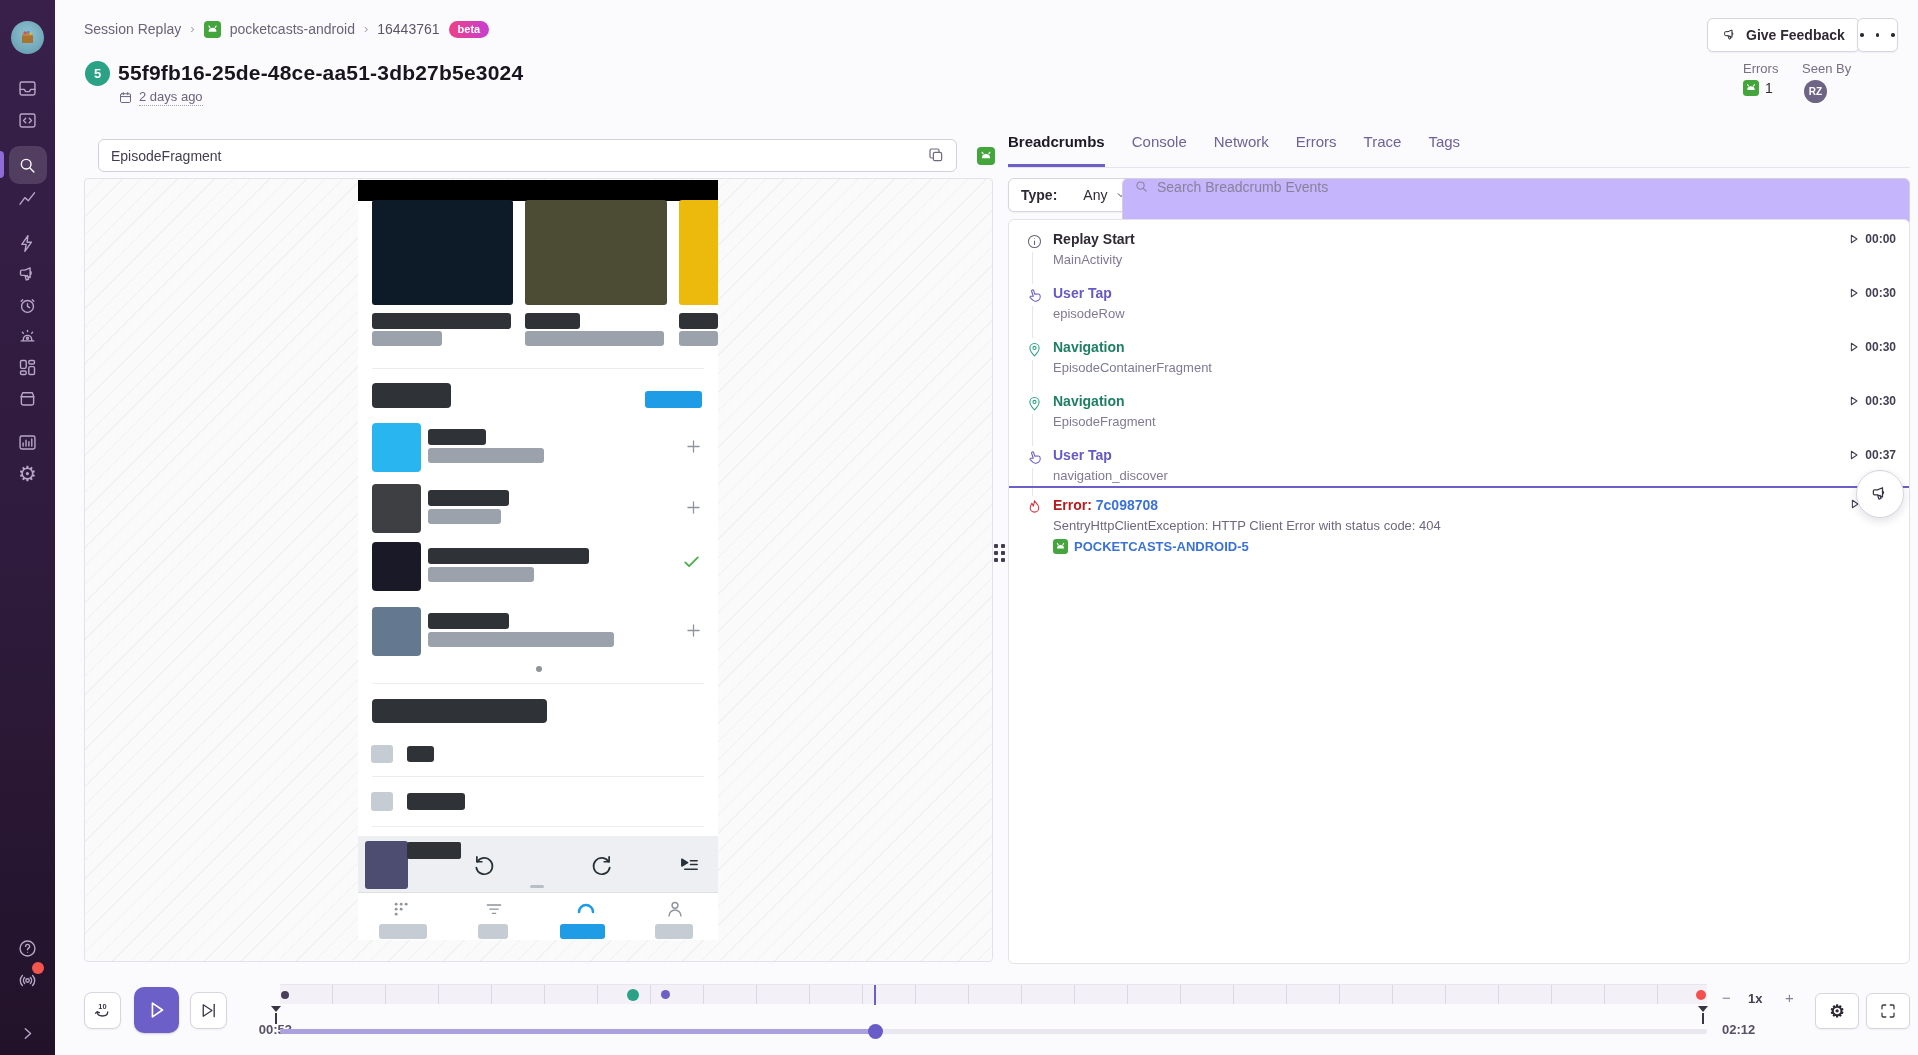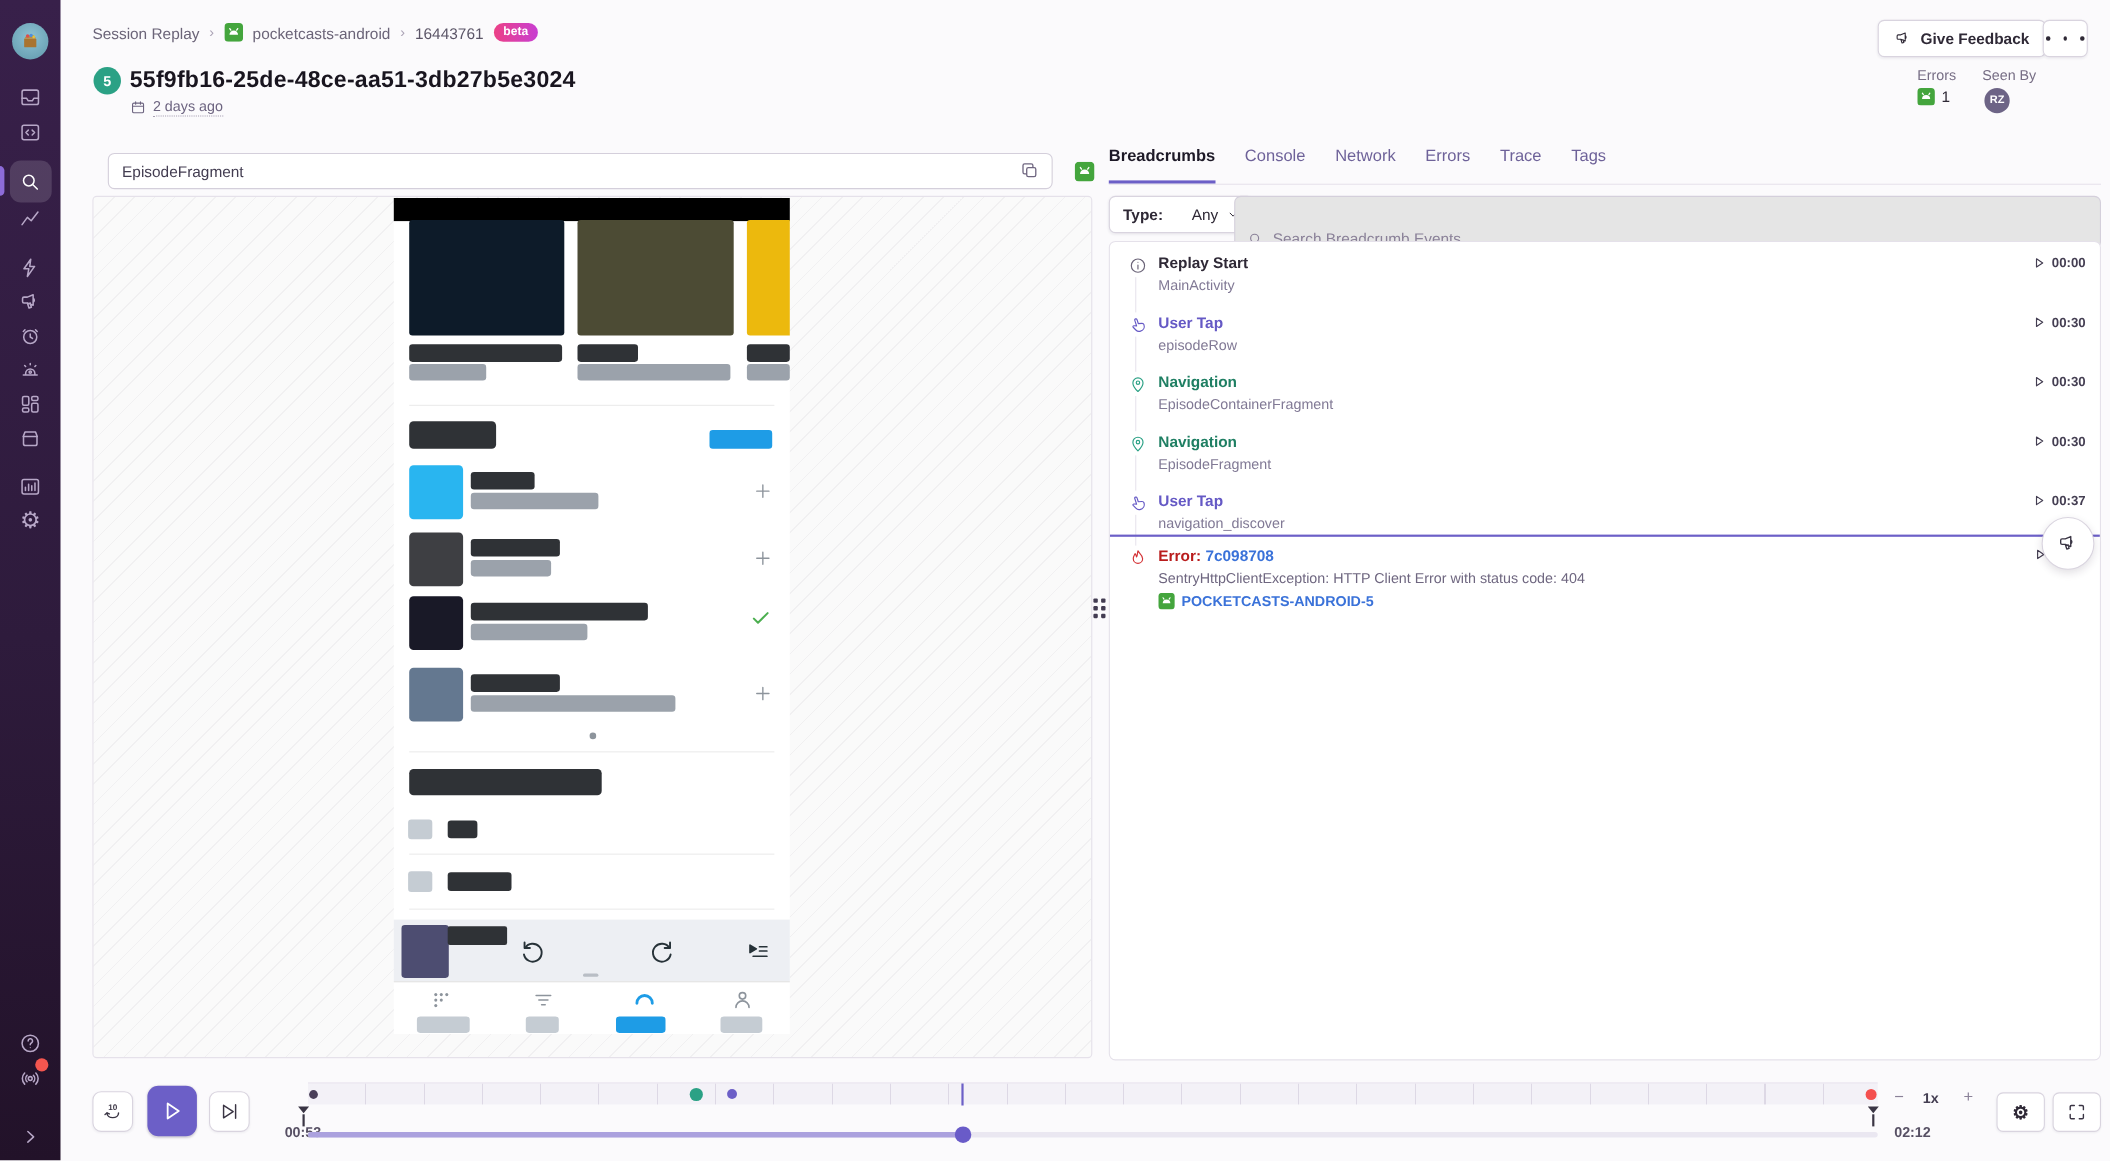--- a/index.html
+++ b/index.html
@@ -12,21 +12,21 @@
   .sb-ic { position:absolute; left:0; width:55px; display:flex; justify-content:center; color:#b7a7c7; }
   .sb-ic svg { width:21px; height:21px; stroke:currentColor; fill:none; stroke-width:1.6; stroke-linecap:round; stroke-linejoin:round; }
   .sb-active-pill { position:absolute; left:9px; top:146px; width:38px; height:38px; border-radius:10px; background:rgba(255,255,255,.14); }
   .sb-active-bar { position:absolute; left:0; top:151px; width:4px; height:27px; background:#8d6bd8; border-radius:0 4px 4px 0; }
   #org-avatar { position:absolute; left:11px; top:21px; width:33px; height:33px; border-radius:50%;
     background:radial-gradient(circle at 50% 40%,#8fc3d4,#5f98ab); display:flex; align-items:center; justify-content:center; }
   #org-avatar svg { width:19px; height:19px; }
   .sb-dot { position:absolute; left:32px; top:962px; width:12px; height:12px; border-radius:50%; background:#f4564f; z-index:2; }
 
   
-  .crumbs { position:absolute; left:84px; top:21px; display:flex; align-items:center; gap:9px; font-size:14px; color:#6b6478; }
+  .crumbs { position:absolute; left:84px; top:21px; display:flex; gap:9px; font-size:14px; color:#6b6478; }
   .crumb-sep { color:#aba3b6; font-size:13px; }
   .beta-pill { background:linear-gradient(90deg,#ec4186,#c83ed2); color:#fff; font-size:11px; font-weight:700;
     padding:2px 9px 3px; border-radius:10px; }
   .replay-badge { position:absolute; left:85px; top:61px; width:25px; height:25px; border-radius:50%; background:#2BA185;
     color:#fff; font-size:13px; font-weight:700; display:flex; align-items:center; justify-content:center; }
   .page-title { position:absolute; left:118px; top:61px; font-size:21px; font-weight:700; color:#19151f; letter-spacing:.2px; }
   .time-ago { position:absolute; left:118px; top:89px; display:flex; align-items:center; gap:6px; font-size:13px; color:#6d6480; }
   .time-ago .txt { border-bottom:1px dotted #a79fb2; padding-bottom:1px; }
   .hicon { width:15px; height:15px; stroke:#6d6480; fill:none; stroke-width:1.6; stroke-linecap:round; }
 
@@ -69,22 +69,22 @@
 
   
   #tabs { position:absolute; left:1008px; top:133px; display:flex; gap:27px; font-size:15px; }
   .tab { color:#6e6299; cursor:pointer; padding-bottom:14px; }
   .tab.active { color:#1d1927; font-weight:600; border-bottom:3px solid #6C5FC7; }
   #tabs-rule { position:absolute; left:1008px; top:167px; width:902px; height:1px; background:#e7e3ec; }
 
   #type-filter { position:absolute; left:1008px; top:178px; height:34px; padding:0 12px; font-size:14px; font-weight:400; }
   #type-filter b { font-weight:700; margin-right:18px; }
   #type-filter svg { width:12px; height:12px; stroke:#2f2936; fill:none; stroke-width:1.8; stroke-linecap:round; }
-  #bc-search { position:absolute; left:1122px; top:178px; width:788px; height:48px; background:#e5e5e5; border:1px solid #d4cfdb;
-    border-radius:6px; display:flex; align-items:flex-end; padding:0 11px; gap:8px; }
+  #bc-search { position:absolute; left:1122px; top:178px; width:788px; height:48px; background:#c4b5fd; border:1px solid #d4cfdb;
+    border-radius:6px; display:flex; align-items:flex-start; padding:0 11px; gap:8px; }
   #bc-search svg { width:15px; height:15px; stroke:#8a8198; fill:none; stroke-width:1.7; stroke-linecap:round; }
   #bc-search input { border:none; outline:none; flex:1; font-size:14px; font-family:"Liberation Sans",sans-serif; color:#433d51; background:transparent; }
   #bc-search input::placeholder { color:#8a8198; }
 
   #bc-list { position:absolute; left:1008px; top:219px; width:902px; height:745px; background:#fff;
     border:1px solid #e5e1ea; border-radius:6px; overflow:hidden; }
   #bc-connector { position:absolute; left:23px; top:16px; width:1px; height:268px; background:#e8e4ed; }
   .bc-row { position:absolute; left:0; width:100%; height:52px; cursor:pointer; }
   .bc-ic { position:absolute; left:14px; top:4px; width:22px; height:22px; background:#fff; display:flex; align-items:center; justify-content:center; }
   .bc-ic svg { width:17px; height:17px; fill:none; stroke-width:1.5; stroke-linecap:round; stroke-linejoin:round; }

